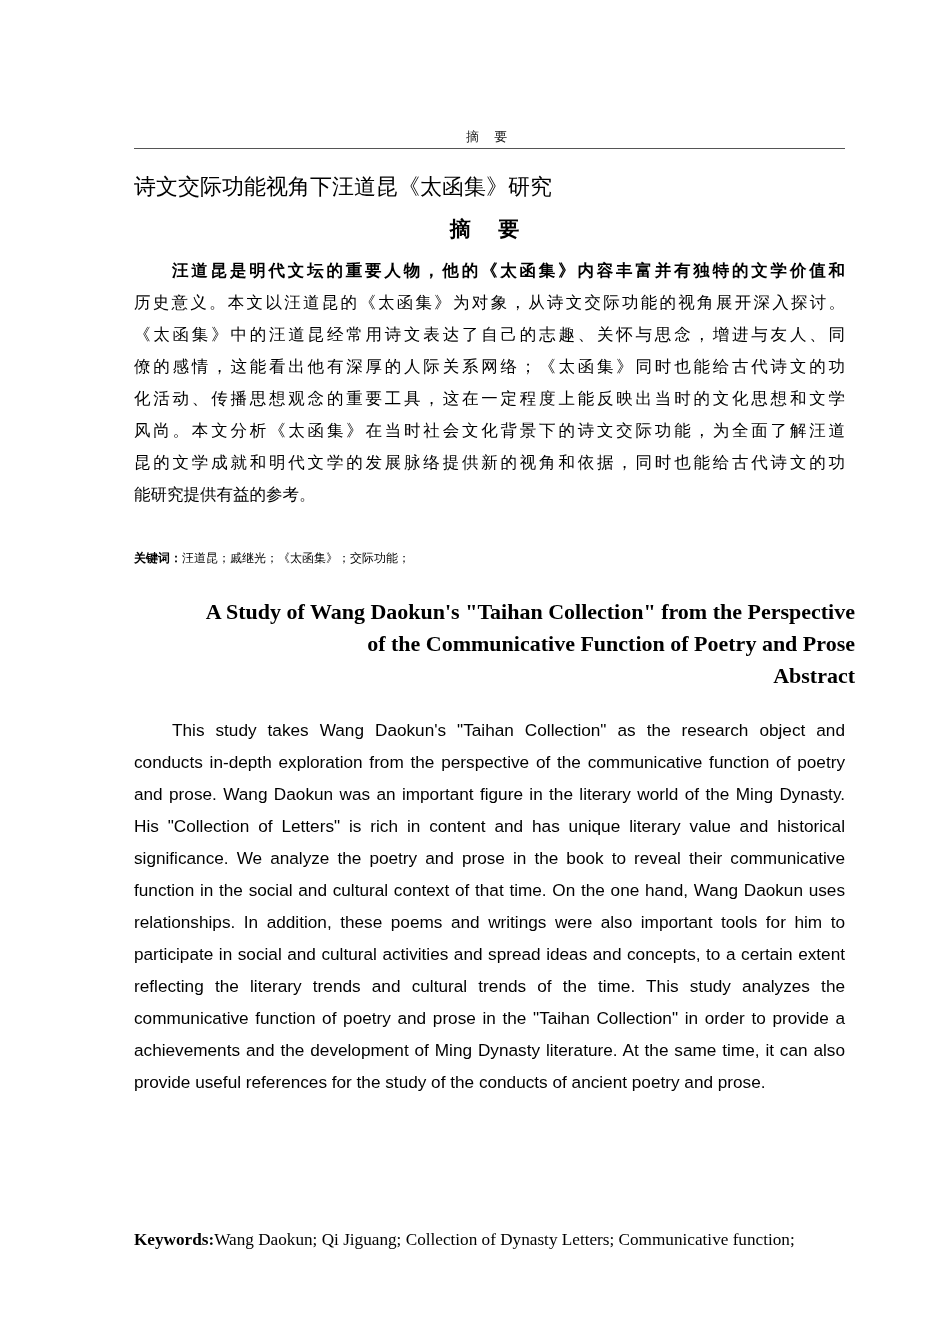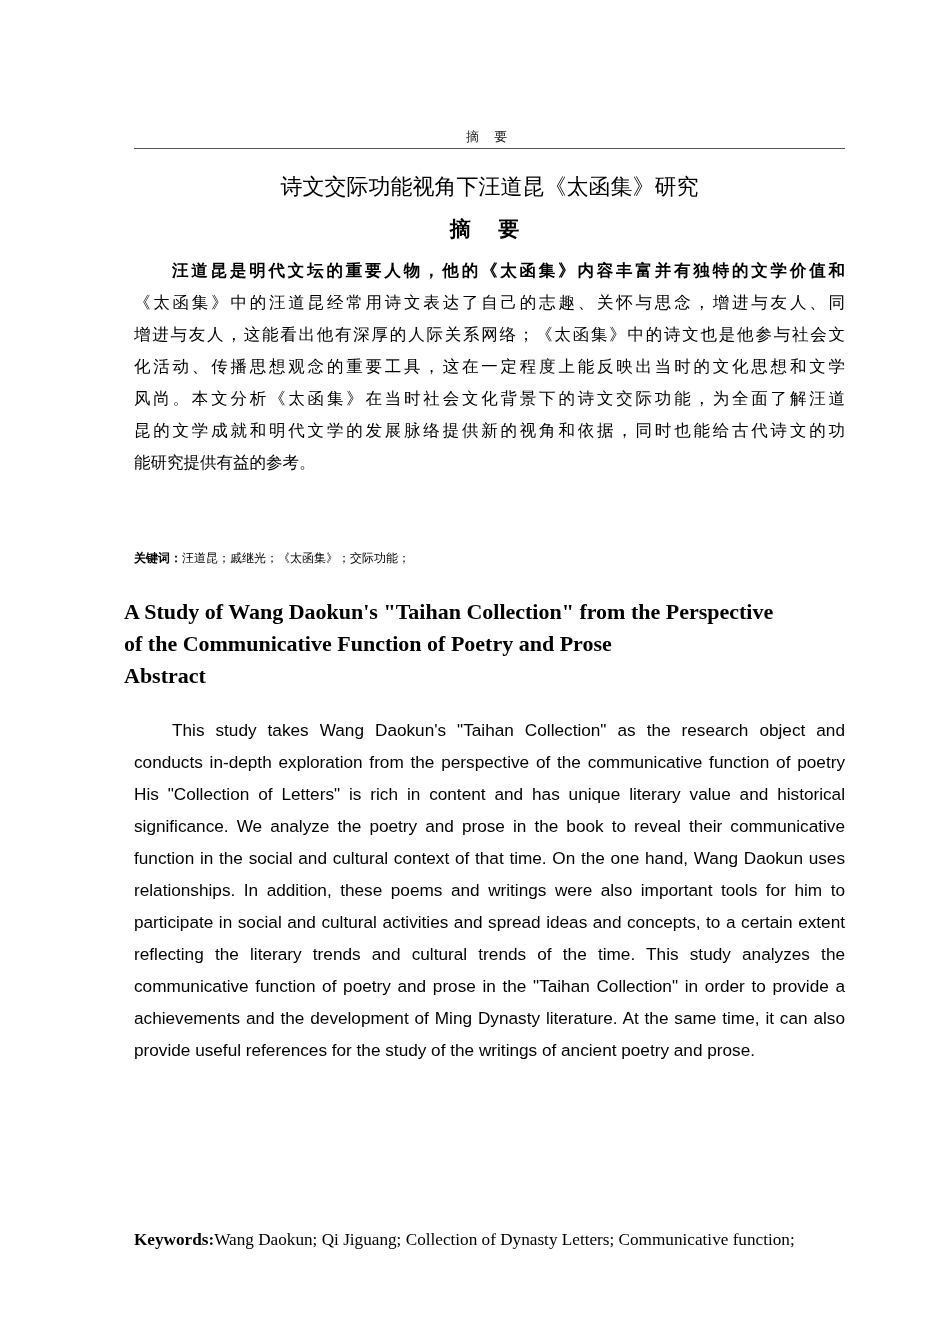--- a/index.html
+++ b/index.html
@@ -31,21 +31,21 @@
       top: 148px;
       width: 711px;
       height: 0;
       border-top: 1.5px solid #555;
     }
     .cn-title {
       position: absolute;
       left: 134px;
       top: 170px;
       width: 711px;
-      text-align: center;
+      text-align: left;
       font-family: "DejaVu Sans", sans-serif;
       font-size: 22px;
       line-height: 34px;
     }
     .cn-abstract-heading {
       position: absolute;
       left: 134px;
       top: 212px;
       width: 711px;
       text-align: center;
@@ -84,21 +84,21 @@
     }
     .cn-keywords .kw-label {
       font-family: "DejaVu Sans", sans-serif;
       font-weight: bold;
     }
     .en-title {
       position: absolute;
       left: 124px;
       top: 596px;
       width: 731px;
-      text-align: left;
+      text-align: right;
       font-family: "Liberation Serif", serif;
       font-weight: bold;
       font-size: 22px;
       line-height: 32px;
     }
     .en-title span { display: block; }
     .en-body {
       position: absolute;
       left: 134px;
       top: 714px;
@@ -131,47 +131,49 @@
 <body>
 
 <div class="page-header">摘 要</div>
 <div class="header-rule"></div>
 
 <div class="cn-title">诗文交际功能视角下汪道昆《太函集》研究</div>
 <div class="cn-abstract-heading">摘 要</div>
 
 <div class="cn-body">
   <span class="cn-line indent">汪道昆是明代文坛的重要人物，他的《太函集》内容丰富并有独特的文学价值和</span>
+  <span class="cn-line">历史意义。本文以汪道昆的《太函集》为对象，从诗文交际功能的视角展开深入探讨。</span>
   <span class="cn-line">《太函集》中的汪道昆经常用诗文表达了自己的志趣、关怀与思念，增进与友人、同</span>
-  <span class="cn-line">增进与友人，这能看出他有深厚的人际关系网络；《太函集》中的诗文也是他参与社会文</span>
+  <span class="cn-line">僚的感情，这能看出他有深厚的人际关系网络；《太函集》同时也能给古代诗文的功</span>
   <span class="cn-line">化活动、传播思想观念的重要工具，这在一定程度上能反映出当时的文化思想和文学</span>
   <span class="cn-line">风尚。本文分析《太函集》在当时社会文化背景下的诗文交际功能，为全面了解汪道</span>
   <span class="cn-line">昆的文学成就和明代文学的发展脉络提供新的视角和依据，同时也能给古代诗文的功</span>
   <span class="cn-line last">能研究提供有益的参考。</span>
 </div>
 
 <div class="cn-keywords">
   <span class="kw-label">关键词：</span><span>汪道昆；戚继光；《太函集》；交际功能；</span>
 </div>
 
 <div class="en-title">
   <span>A Study of Wang Daokun's "Taihan Collection" from the Perspective</span>
   <span>of the Communicative Function of Poetry and Prose</span>
   <span>Abstract</span>
 </div>
 
 <div class="en-body">
   <span class="en-line indent">This study takes Wang Daokun's "Taihan Collection" as the research object and</span>
   <span class="en-line">conducts in-depth exploration from the perspective of the communicative function of poetry</span>
+  <span class="en-line">and prose. Wang Daokun was an important figure in the literary world of the Ming Dynasty.</span>
   <span class="en-line">His "Collection of Letters" is rich in content and has unique literary value and historical</span>
   <span class="en-line">significance. We analyze the poetry and prose in the book to reveal their communicative</span>
   <span class="en-line">function in the social and cultural context of that time. On the one hand, Wang Daokun uses</span>
   <span class="en-line">relationships. In addition, these poems and writings were also important tools for him to</span>
   <span class="en-line">participate in social and cultural activities and spread ideas and concepts, to a certain extent</span>
   <span class="en-line">reflecting the literary trends and cultural trends of the time. This study analyzes the</span>
   <span class="en-line">communicative function of poetry and prose in the "Taihan Collection" in order to provide a</span>
   <span class="en-line">achievements and the development of Ming Dynasty literature. At the same time, it can also</span>
-  <span class="en-line last">provide useful references for the study of the writings of ancient poetry and prose.</span>
+  <span class="en-line last">provide useful references for the study of the conducts of ancient poetry and prose.</span>
 </div>
 
 <div class="en-keywords">
   <span class="kw-label">Keywords:</span><span>Wang Daokun; Qi Jiguang; Collection of Dynasty Letters; Communicative function;</span>
 </div>
 
 </body></html>

